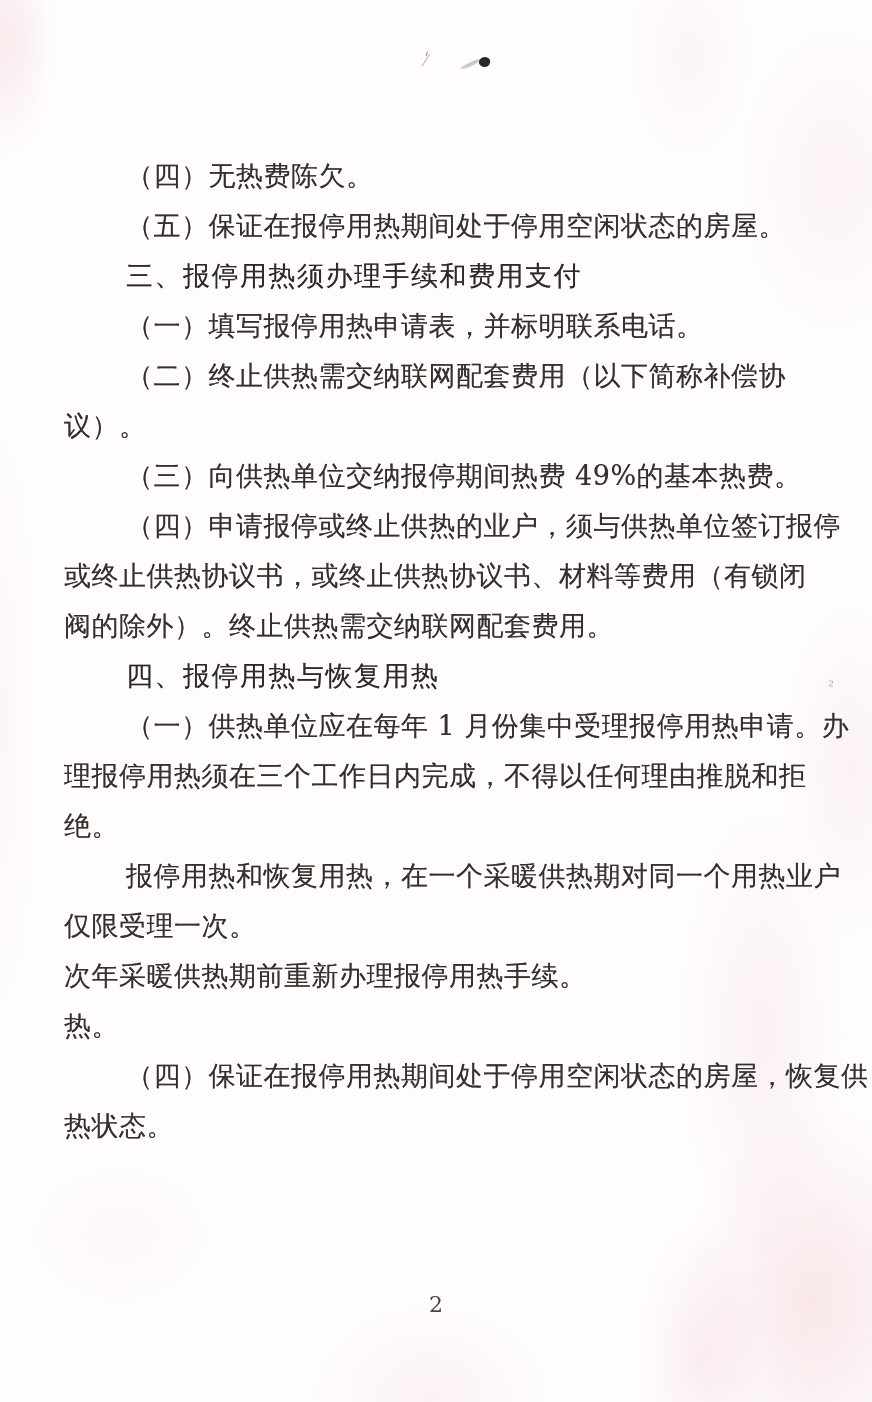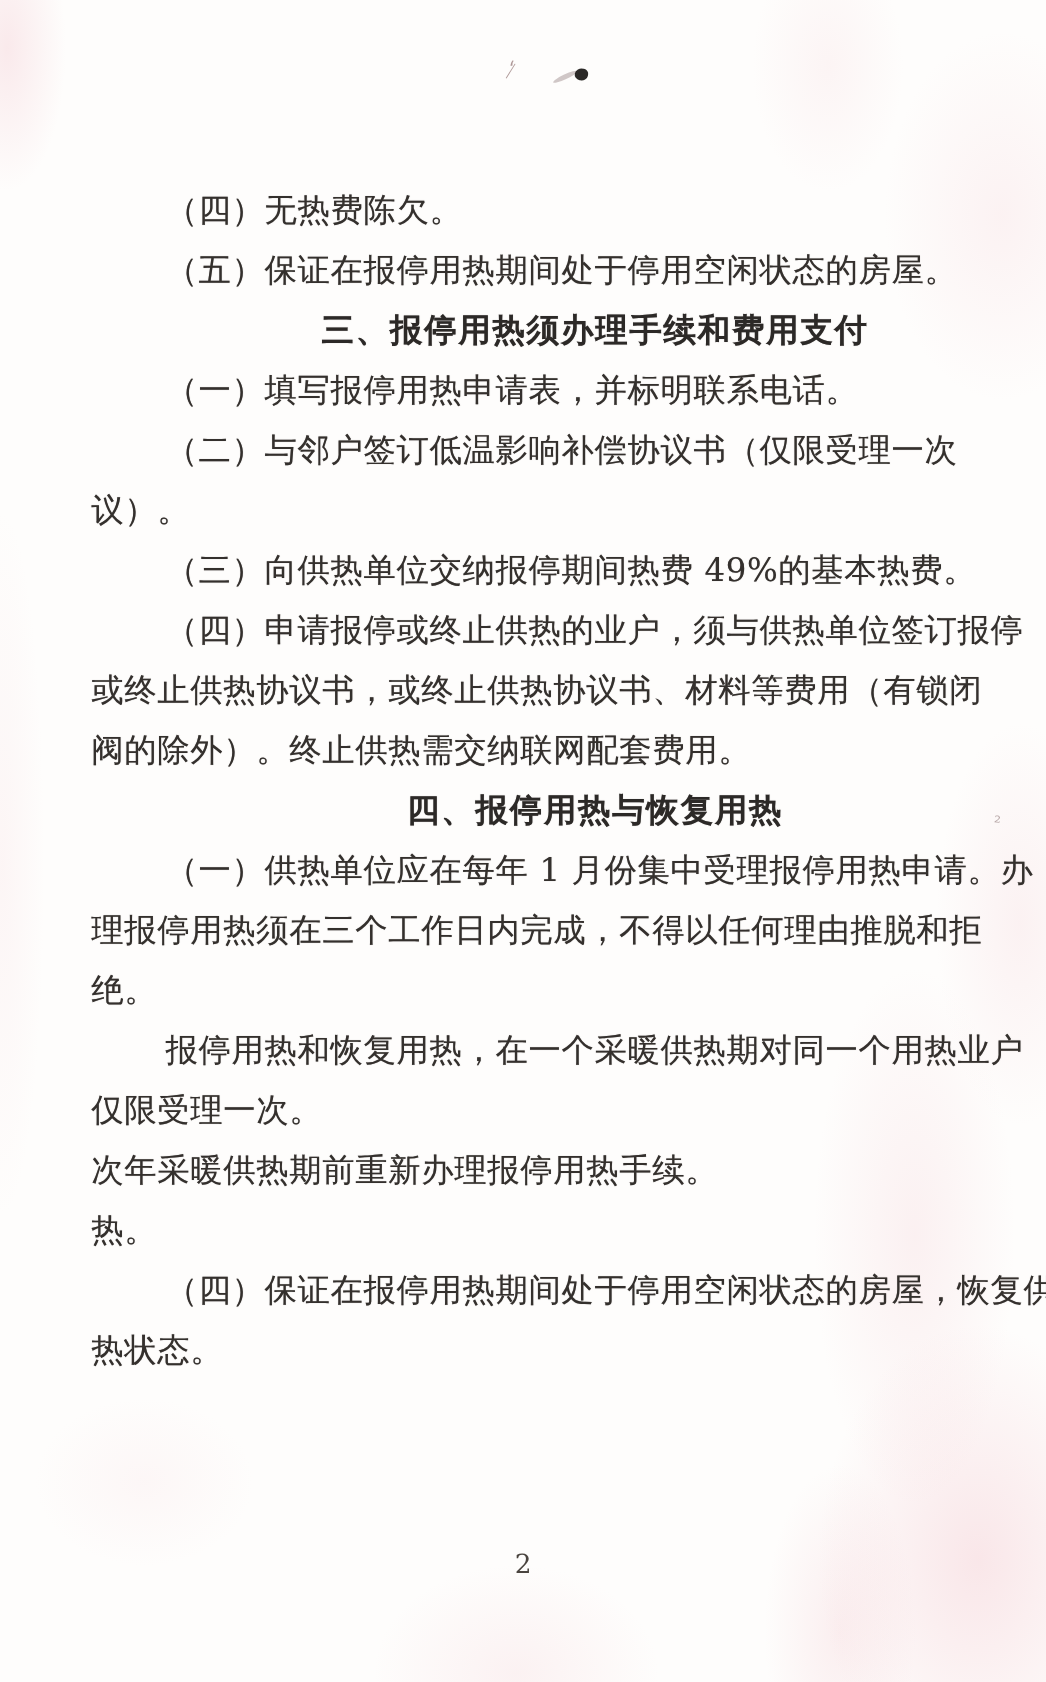--- a/index.html
+++ b/index.html
@@ -22,35 +22,35 @@
       radial-gradient(ellipse 90px 150px at 690px 55px,    rgba(243,205,210,.18), transparent 70%),
       radial-gradient(ellipse 70px 170px at 6px 40px,      rgba(240,188,197,.30), transparent 70%),
       radial-gradient(ellipse 50px 420px at 2px 720px,     rgba(243,205,210,.16), transparent 70%),
       radial-gradient(ellipse 170px 130px at 430px 1395px, rgba(240,195,202,.20), transparent 70%),
       radial-gradient(ellipse 130px 100px at 120px 1235px, rgba(245,213,218,.16), transparent 70%),
       radial-gradient(ellipse 90px 200px at 700px 1360px,  rgba(238,185,193,.22), transparent 70%);
     font-family: "DejaVu Serif", "Liberation Serif", serif;
   }
   .content {
     position: absolute;
-    left: 76px;
+    left: 64px;
     top: 151px;
     width: 778px;
   }
   .line {
     height: 50px;
     line-height: 50px;
     font-size: 27px;
     letter-spacing: 0.5px;
     color: #34302d;
     white-space: nowrap;
     text-shadow: 0 0 0.6px rgba(52,48,45,.55);
   }
   .line.indent { padding-left: 62px; }
-  .line.bold   { font-weight: bold; letter-spacing: 1.5px; color: #2c2927; text-align: center; }
+  .line.bold   { font-weight: normal; letter-spacing: 1.5px; color: #2c2927; }
   .page-number {
     position: absolute;
     left: 0;
     top: 1292px;
     width: 100%;
     text-align: center;
     font-size: 22px;
     color: #4a443f;
   }
   
@@ -100,21 +100,21 @@
   <span class="ink-scratch">ʻ̷</span>
   <span class="ink-smudge"></span>
   <span class="ink-blot"></span>
   <span class="margin-mark">²</span>
 
   <div class="content">
       <div class="line indent">（四）无热费陈欠。</div>
       <div class="line indent">（五）保证在报停用热期间处于停用空闲状态的房屋。</div>
       <div class="line indent bold">三、报停用热须办理手续和费用支付</div>
       <div class="line indent">（一）填写报停用热申请表，并标明联系电话。</div>
-      <div class="line indent">（二）与邻户签订低温影响补偿协议书（仅限受理一次</div>
+      <div class="line indent">（二）终止供热需交纳联网配套费用（以下简称补偿协</div>
       <div class="line">议）。</div>
       <div class="line indent">（三）向供热单位交纳报停期间热费 49%的基本热费。</div>
       <div class="line indent">（四）申请报停或终止供热的业户，须与供热单位签订报停</div>
       <div class="line">或终止供热协议书，或终止供热协议书、材料等费用（有锁闭</div>
       <div class="line">阀的除外）。终止供热需交纳联网配套费用。</div>
       <div class="line indent bold">四、报停用热与恢复用热</div>
       <div class="line indent">（一）供热单位应在每年 1 月份集中受理报停用热申请。办</div>
       <div class="line">理报停用热须在三个工作日内完成，不得以任何理由推脱和拒</div>
       <div class="line">绝。</div>
       <div class="line indent">报停用热和恢复用热，在一个采暖供热期对同一个用热业户</div>

